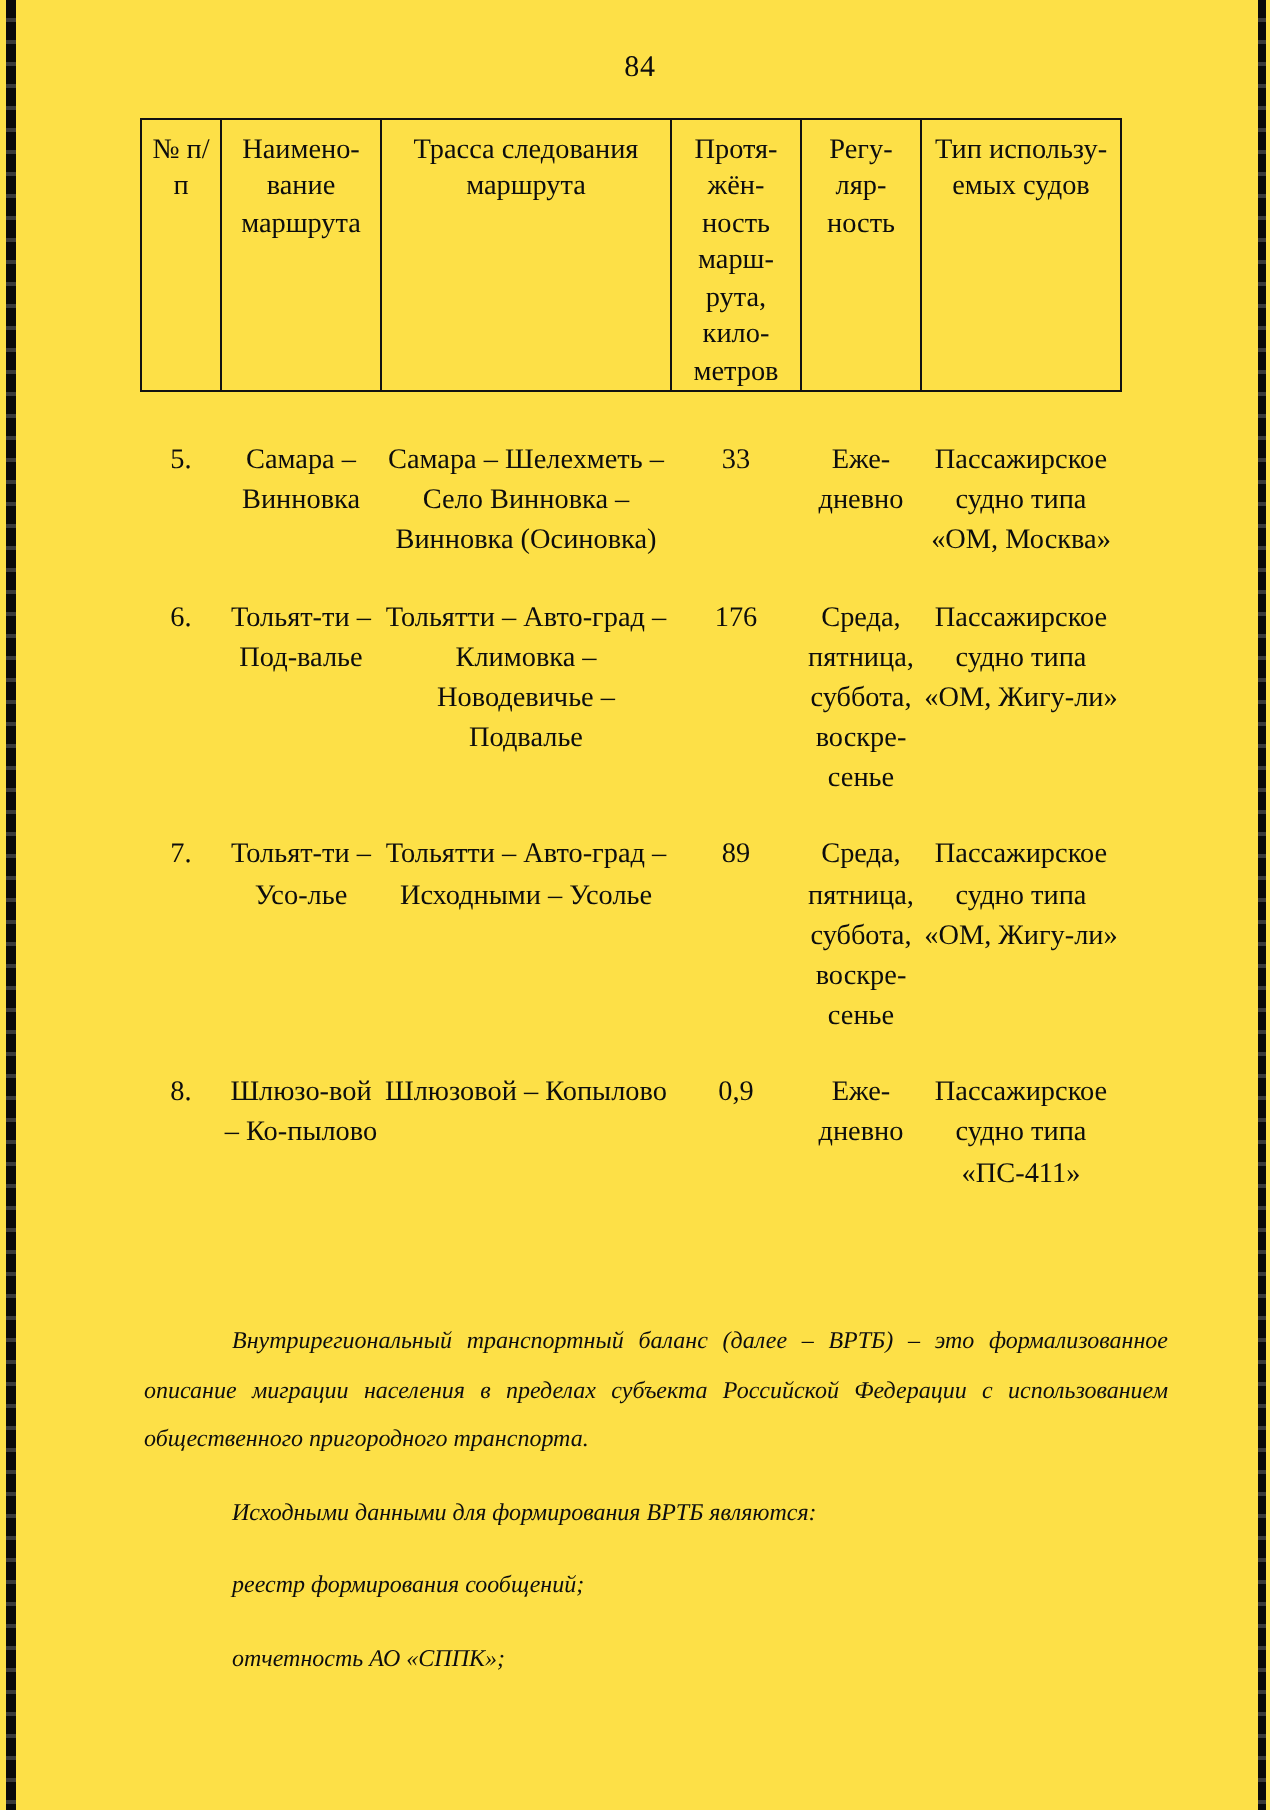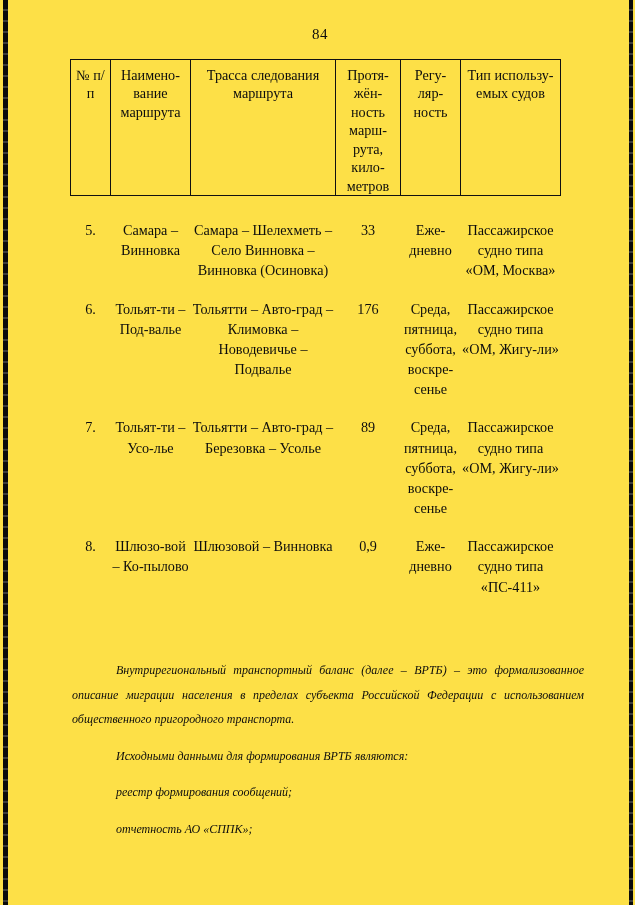--- a/index.html
+++ b/index.html
@@ -157,29 +157,29 @@
         <td class="cell-num">6.</td>
         <td>Тольят-ти – Под-валье</td>
         <td>Тольятти – Авто-град – Климовка – Новодевичье – Подвалье</td>
         <td>176</td>
         <td>Среда, пятница, суббота, воскре-сенье</td>
         <td>Пассажирское судно типа «ОМ, Жигу-ли»</td>
       </tr>
       <tr>
         <td class="cell-num">7.</td>
         <td>Тольят-ти – Усо-лье</td>
-        <td>Тольятти – Авто-град – Березовка – Усолье</td>
+        <td>Тольятти – Авто-град – Исходными – Усолье</td>
         <td>89</td>
         <td>Среда, пятница, суббота, воскре-сенье</td>
         <td>Пассажирское судно типа «ОМ, Жигу-ли»</td>
       </tr>
       <tr>
         <td class="cell-num">8.</td>
         <td>Шлюзо-вой – Ко-пылово</td>
-        <td>Шлюзовой – Винновка</td>
+        <td>Шлюзовой – Копылово</td>
         <td>0,9</td>
         <td>Еже-дневно</td>
         <td>Пассажирское судно типа «ПС-411»</td>
       </tr>
     </tbody>
   </table>
 
 
   <div class="body-copy">
     <p class="para last-line-left">Внутрирегиональный транспортный баланс (далее – ВРТБ) – это формализованное описание миграции населения в пределах субъекта Российской Федерации с использованием общественного пригородного транспорта.</p>

